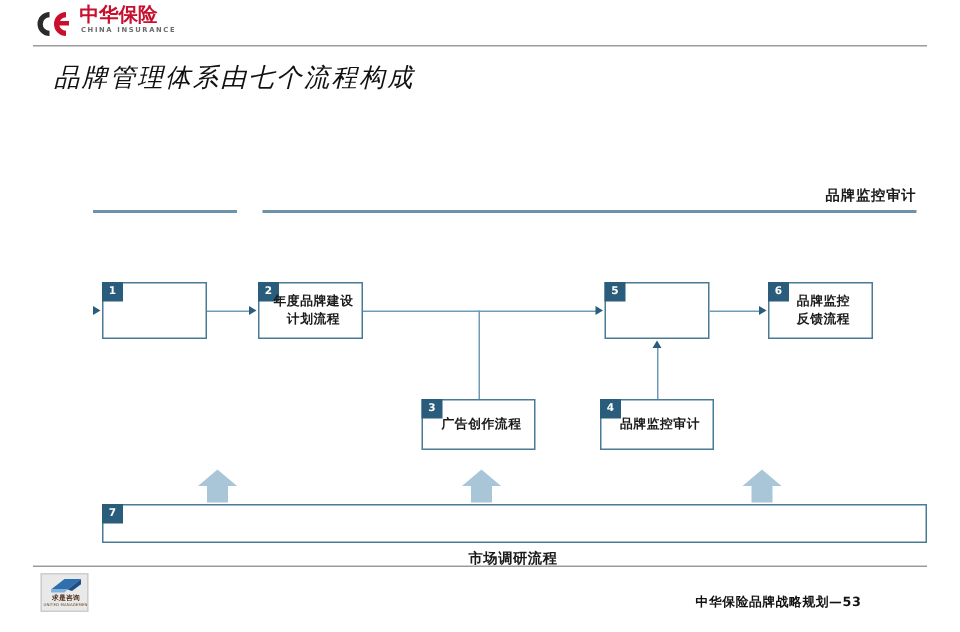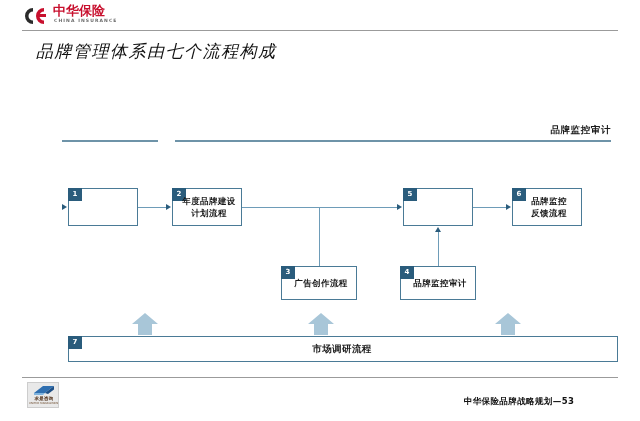--- a/index.html
+++ b/index.html
@@ -140,21 +140,21 @@
   
   #pbox-1 { left: 68px;  top: 188px; width: 70px; height: 38px; }
   #pbox-2 { left: 172px; top: 188px; width: 70px; height: 38px; }
   #pbox-3 { left: 281px; top: 266px; width: 76px; height: 34px; }
   #pbox-4 { left: 400px; top: 266px; width: 76px; height: 34px; }
   #pbox-5 { left: 403px; top: 188px; width: 70px; height: 38px; }
   #pbox-6 { left: 512px; top: 188px; width: 70px; height: 38px; }
   #pbox-7 { left: 68px;  top: 336px; width: 550px; height: 26px; }
 
   #pbox-3 .pbox-label, #pbox-4 .pbox-label { line-height: 12px; }
-  #pbox-7 .pbox-label { font-size: 9.5px; padding-left: 0; }
+  #pbox-7 .pbox-label { font-size: 9.5px; padding-left: 0; margin-top: 24px; }
 
   
   .hline {
     position: absolute;
     height: 1px;
     background: #6e9cb8;
   }
   .vline {
     position: absolute;
     width: 1px;

